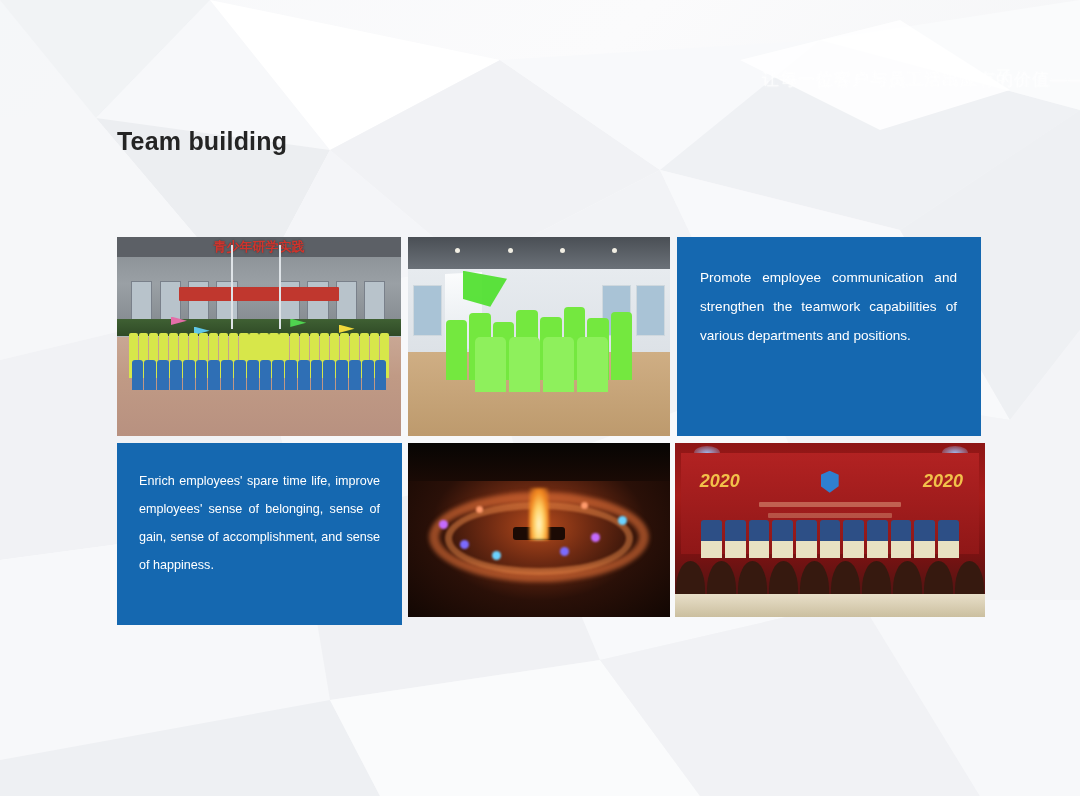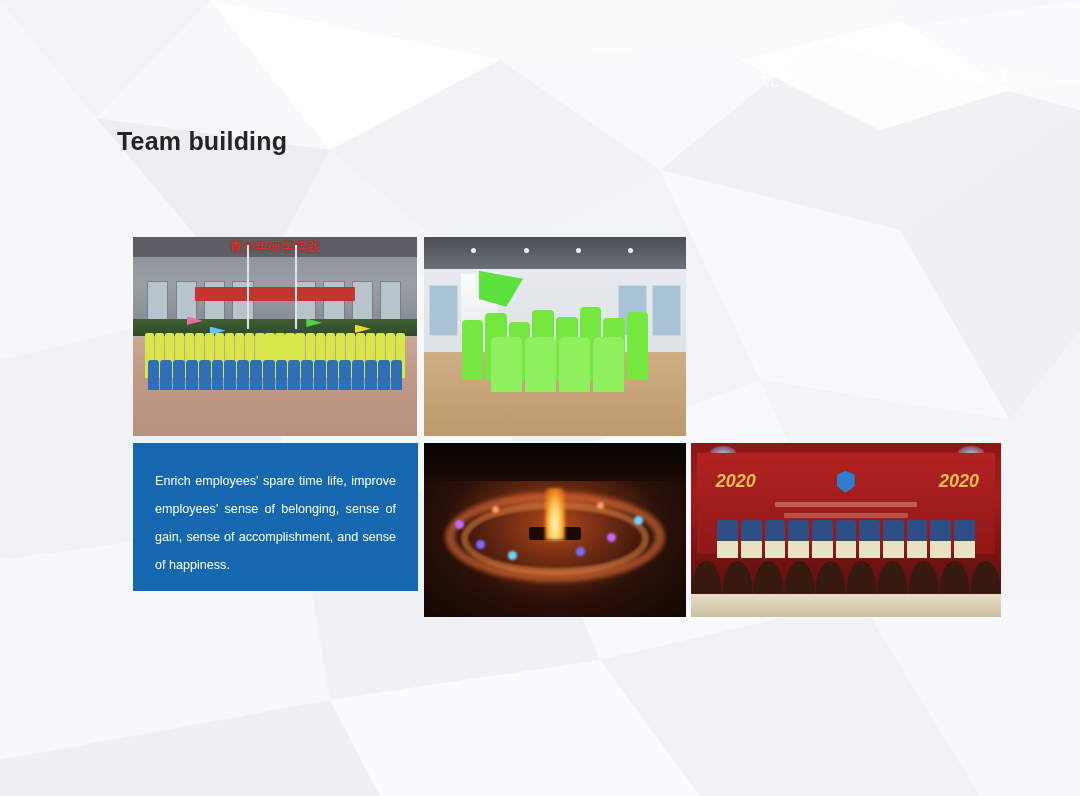--- a/index.html
+++ b/index.html
@@ -67,36 +67,35 @@
     opacity: 0.68;
   }
 
   
   .grid {
     position: absolute;
     left: 117px;
     top: 237px;
     width: 864px;
     height: 380px;
-    margin-left: 16px;
   }
   .cell {
     position: absolute;
     overflow: hidden;
     background: #d9dde2;
   }
 
   
   .c1 { left: 0px;   width: 284px; }
   .c2 { left: 291px; width: 262px; }
   .c3 { left: 560px; width: 304px; }
   .r1 { top: 0px;    height: 199px; }
   .r2 { top: 206px;  height: 174px; }
 
-  .c1.r2 { left: 0px;   width: 285px; top: 206px; height: 148px; }
+  .c1.r2 { left: 0px;   width: 285px; top: 206px; height: 182px; }
   .c2.r2 { left: 291px; width: 262px; top: 206px; height: 174px; }
   .c3.r2 { left: 558px; width: 310px; top: 206px; height: 174px; }
 
   
   .blue-panel {
     background: #1568b0;
     padding: 26px 24px 20px 23px;
   }
   .blue-panel .panel-text {
     color: #ffffff;
@@ -363,20 +362,23 @@
         </div>
         <div class="grp2">
           <i></i>
             <i></i>
             <i></i>
             <i></i>
         </div>
       </div>
     </div>
 
+    <div class="cell c3 r1 blue-panel tall">
+      <div class="panel-text">Promote employee communication and strengthen the teamwork capabilities of various departments and positions.</div>
+    </div>
 
     <div class="cell c1 r2 blue-panel short">
       <div class="panel-text">Enrich employees' spare time life, improve employees' sense of belonging, sense of gain, sense of accomplishment, and sense of happiness.</div>
     </div>
 
     <div class="cell c2 r2">
       <div class="photo p3">
         <div class="night"></div>
         <div class="ring"></div>
         <div class="ring2"></div>

